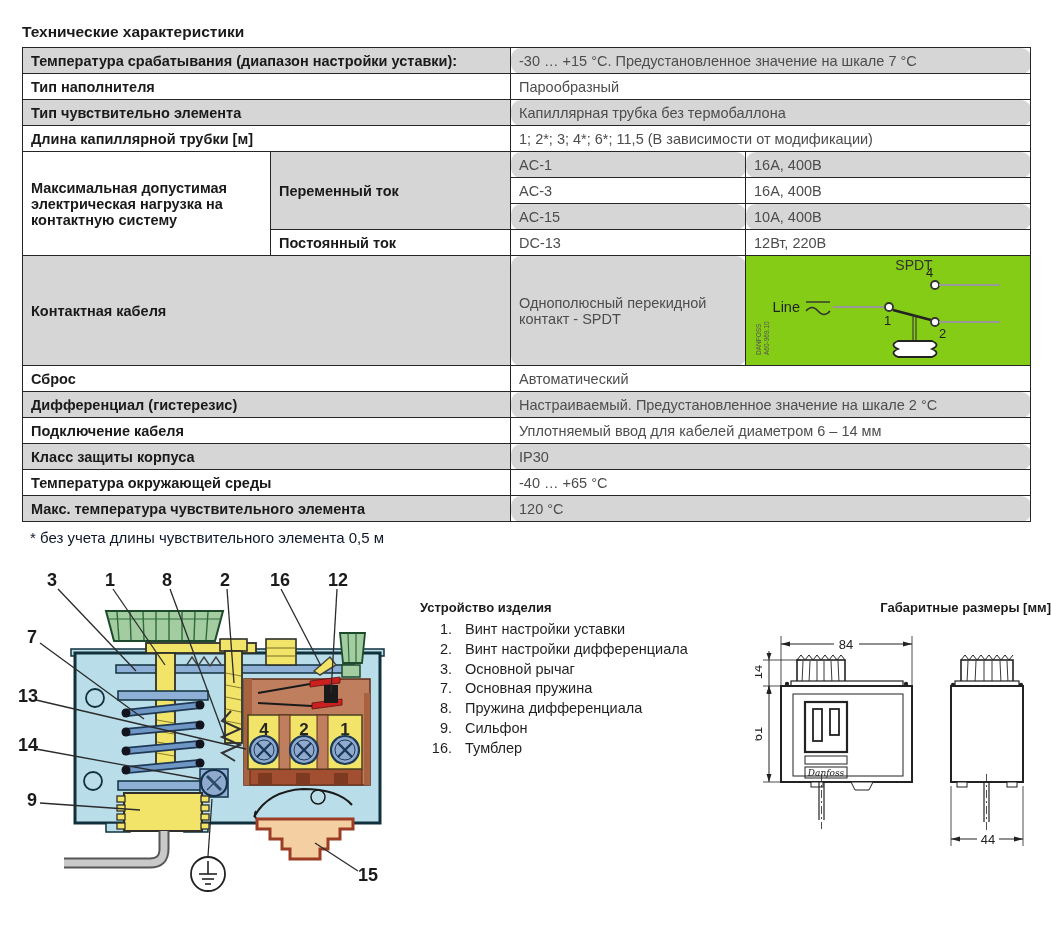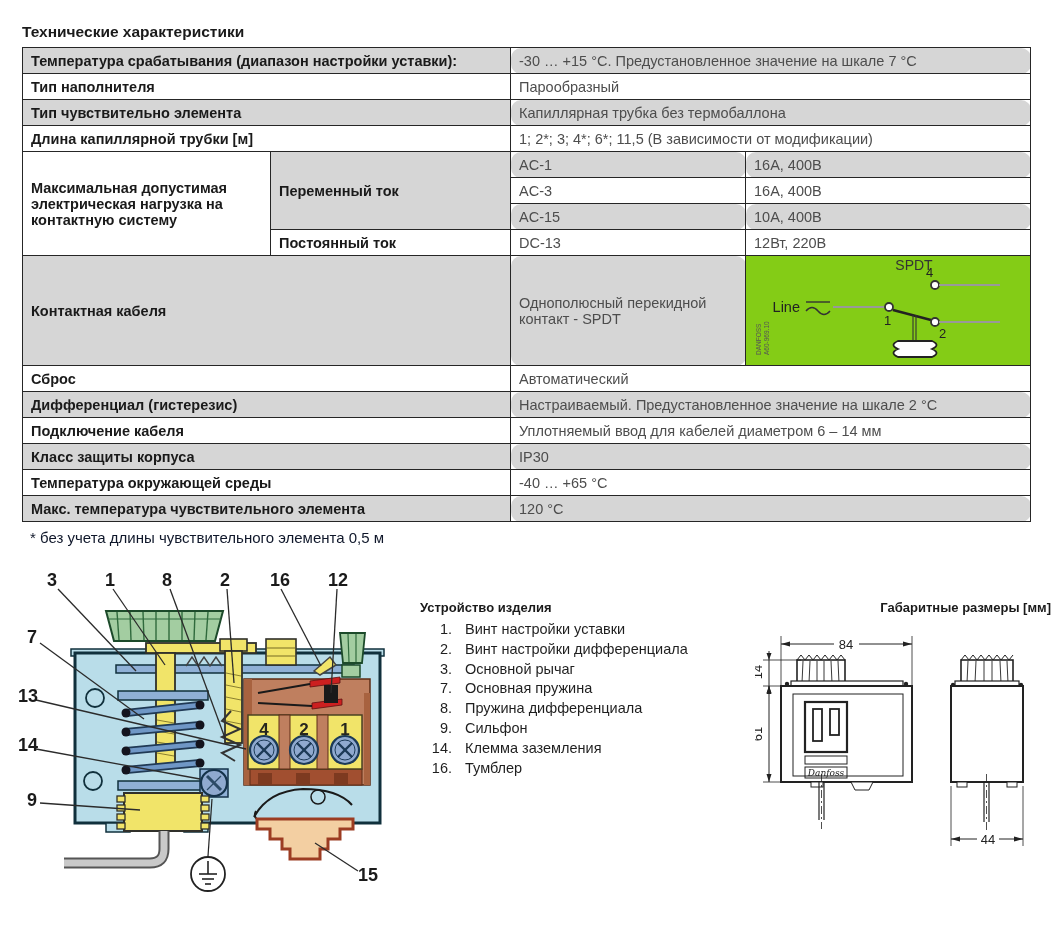--- a/index.html
+++ b/index.html
@@ -358,24 +358,20 @@
         <span class="d-num">7.</span>
         <span>Основная пружина</span>
       </div>
     <div class="d-row">
         <span class="d-num">8.</span>
         <span>Пружина дифференциала</span>
       </div>
     <div class="d-row">
         <span class="d-num">9.</span>
         <span>Сильфон</span>
-      </div>
-    <div class="d-row">
-        <span class="d-num">14.</span>
-        <span>Клемма заземления</span>
       </div>
     <div class="d-row">
         <span class="d-num">16.</span>
         <span>Тумблер</span>
       </div>
   </div>
 
   <div class="dims">
     <div class="sec-title">Габаритные размеры [мм]</div>
     <svg width="296" height="240" viewBox="0 0 296 240">

